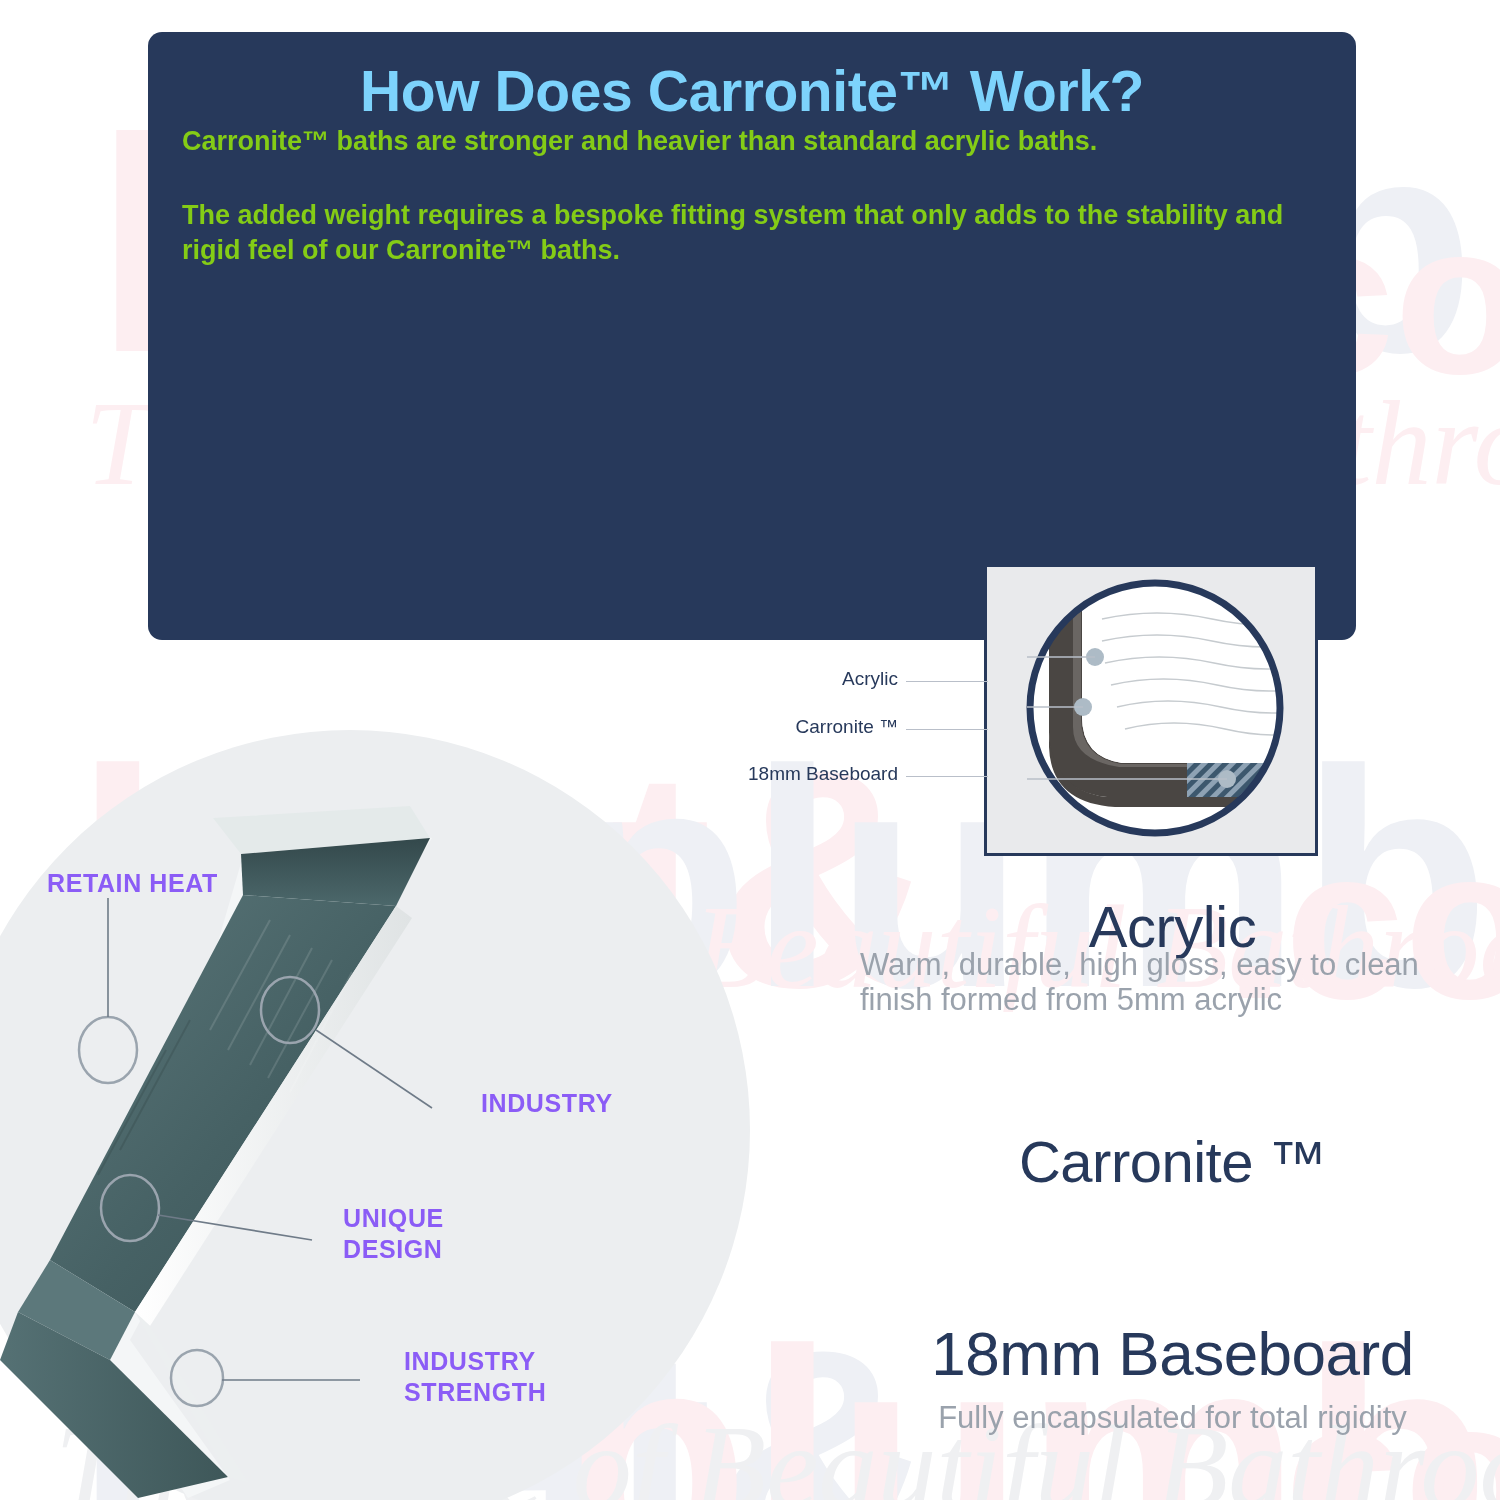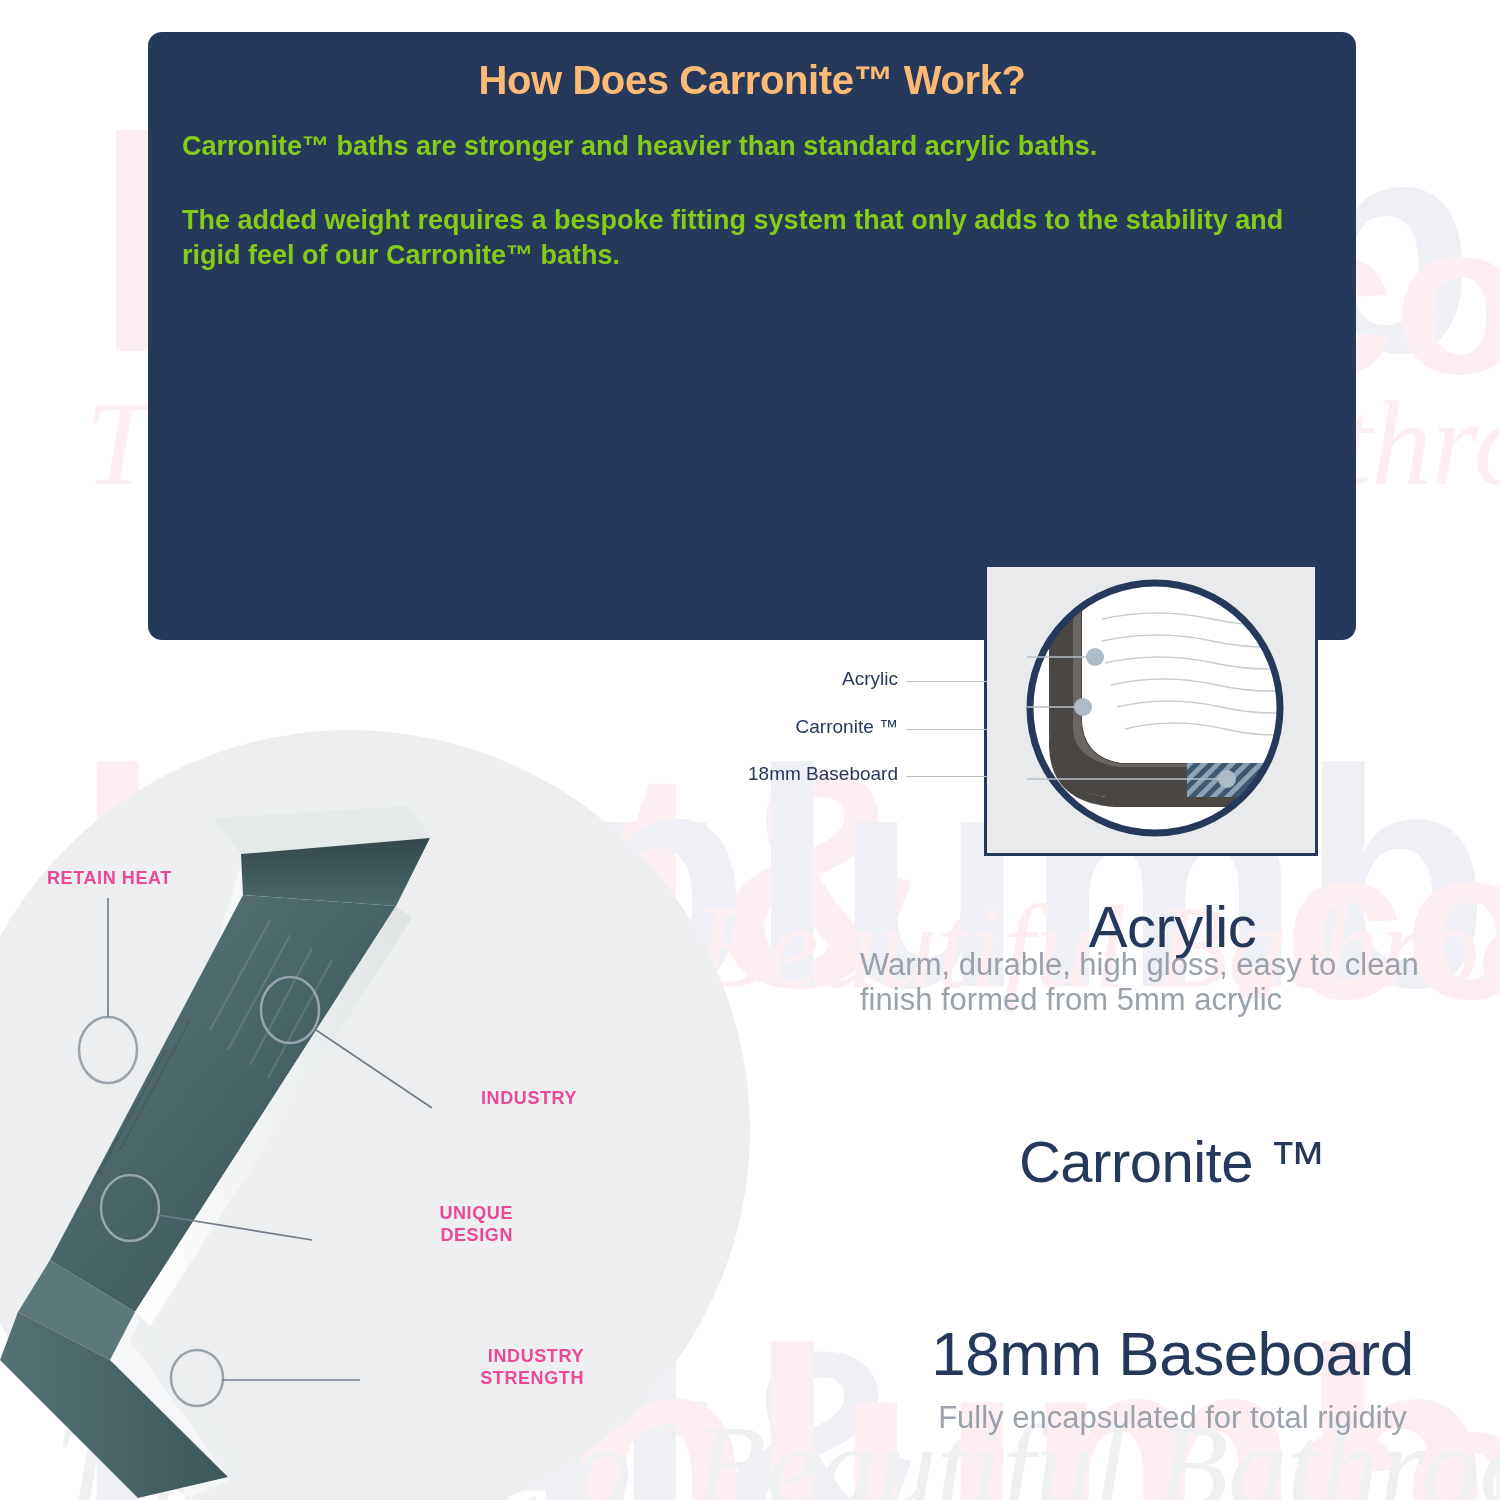--- a/index.html
+++ b/index.html
@@ -31,31 +31,31 @@
 
   
   #photo { position: absolute; left: -40px; top: 720px; width: 800px; height: 780px; overflow: hidden; }
   #photo .disc {
     position: absolute; left: -10px; top: 10px; width: 800px; height: 800px;
     border-radius: 50%; background: #eceef0;
   }
   #photo svg { position: absolute; left: 0; top: 0; }
 
   
-  .callout { position: absolute; color: #ec4899; font-weight: 800; font-size: 18px;
+  .callout { position: absolute; color: #8b5cf6; font-weight: 800; font-size: 25px;
              letter-spacing: .6px; line-height: 1.22; }
-  .callout.two { text-align: right; }
+  .callout.two { text-align: left; }
 
   
   #panel {
     position: absolute; left: 148px; top: 32px; width: 1208px; height: 608px;
     background: #27395b; border-radius: 14px;
     padding: 26px 34px 0 34px;
   }
-  #panel h1 { color:#fdba74; text-align:center; font-size:40px; font-weight:800; letter-spacing:-.4px; margin-bottom: 26px; }
+  #panel h1 { color:#7dd3fc; text-align:center; font-size:57px; font-weight:800; letter-spacing:-.4px; }
   #panel p  { color:#84cc16; font-size:27px; line-height:1.32; margin-bottom: 38px; font-weight: 700; }
   #panel p:last-child { margin-bottom: 0; }
 
   
   #xs {
     position: absolute; left: 984px; top: 564px; width: 334px; height: 292px;
     background: #e9eaec; border: 3px solid #27395b;
   }
   #xs svg { display:block; }
 

